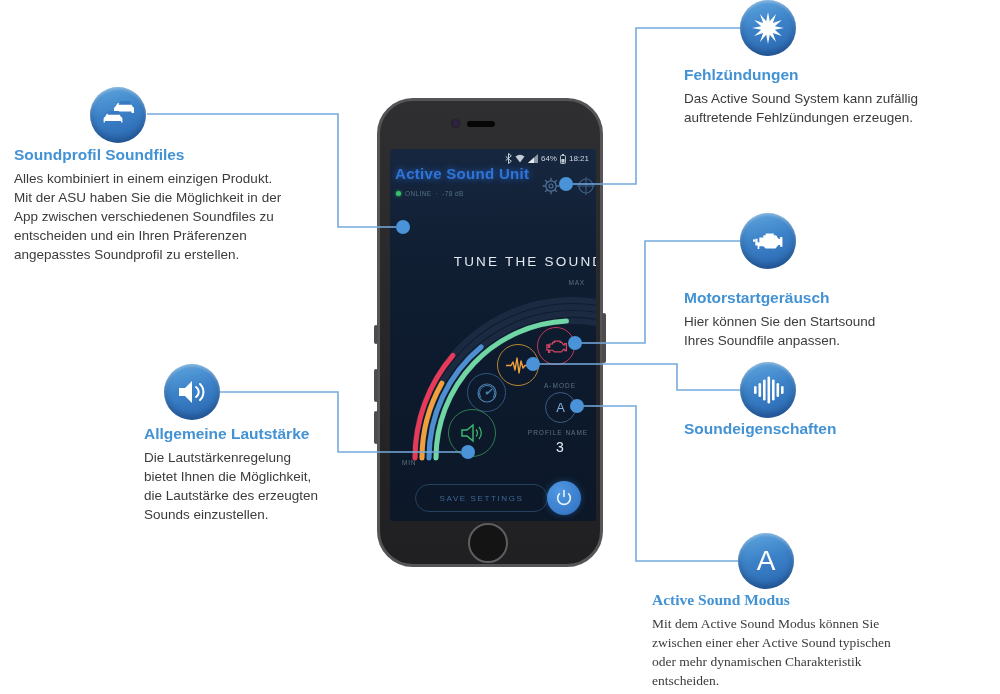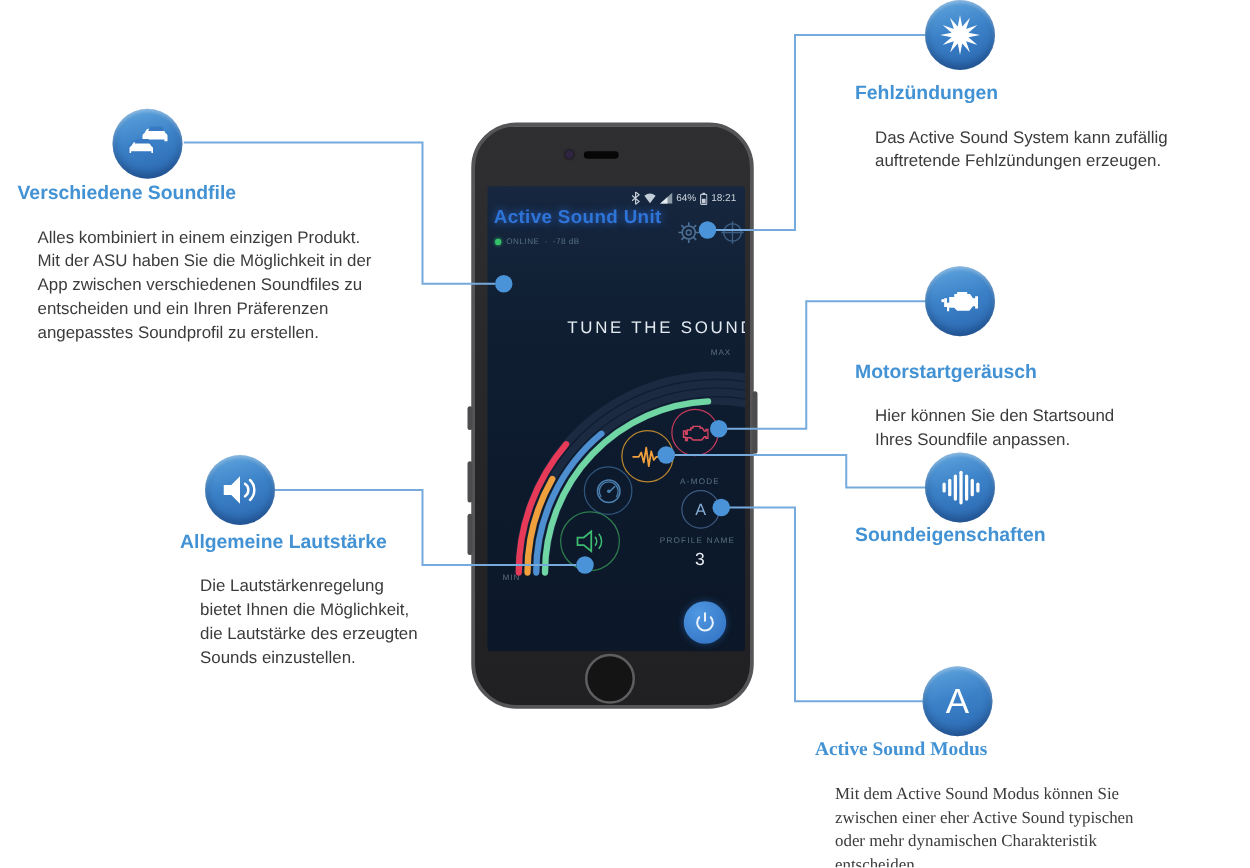--- a/index.html
+++ b/index.html
@@ -9,21 +9,21 @@
   .connectors{position:absolute;left:0;top:0;width:1000px;height:694px;z-index:5;pointer-events:none;}
   .connectors path{fill:none;stroke:#76aadd;stroke-width:1.6px;}
   .connectors circle{fill:#4a93d8;}
   
   .badge{position:absolute;width:56px;height:56px;border-radius:50%;z-index:6;
          background:linear-gradient(165deg,#61a8e0 0%,#3c82c8 45%,#2a67b0 100%);
          box-shadow:inset 0 -4px 7px rgba(10,30,70,.35), inset 0 2px 3px rgba(255,255,255,.35);
          display:flex;align-items:center;justify-content:center;}
   .callout-text{position:absolute;z-index:6;}
   .callout-title{margin:0 0 5px 0;font-size:15.5px;font-weight:bold;color:#4292d4;}
-  .callout-body{margin:16px;font-size:13.5px;line-height:19px;color:#3b3b3d;white-space:pre-line;}
+  .callout-body{margin:0;font-size:13.5px;line-height:19px;color:#3b3b3d;white-space:pre-line;}
   
   .phone{position:absolute;left:377px;top:98px;width:226px;height:469px;z-index:1;
          background:linear-gradient(180deg,#2f2f31,#202022);border:3px solid #555557;
          border-radius:36px;box-sizing:border-box;}
   .sidebtn{position:absolute;width:4px;background:#4c4c4e;border-radius:2px;}
   .cam{position:absolute;left:72px;top:19px;width:7px;height:7px;border-radius:50%;
        background:#2e2442;box-shadow:0 0 2px #000;}
   .earpiece{position:absolute;left:87px;top:20px;width:28px;height:6px;border-radius:3px;background:#060607;}
   .home{position:absolute;left:88px;top:422px;width:40px;height:40px;border-radius:50%;
         background:#141415;border:2.5px solid #5e5e60;box-sizing:border-box;}
@@ -186,20 +186,21 @@
       </div>
 
       <div class="amode-lbl">A-MODE</div>
       <div class="cbtn" style="left:155px;top:243px;width:31px;height:31px;border:1.2px solid #3e5b82;">
         <span style="font-size:13px;color:#86add6;">A</span>
       </div>
 
       <div class="profile-lbl">PROFILE NAME</div>
       <div class="profile-val">3</div>
 
+      <div class="save-btn">SAVE SETTINGS</div>
       <div class="power-btn">
         <svg width="18" height="18" viewBox="-9 -9 18 18">
           <path d="M-4.6 -4.2 A6.3 6.3 0 1 0 4.6 -4.2" fill="none" stroke="#eaf2fb" stroke-width="1.6" stroke-linecap="round"></path>
           <path d="M0 -7.5 V-1.5" stroke="#eaf2fb" stroke-width="1.6" stroke-linecap="round"></path>
         </svg>
       </div>
     </div>
 
     <div class="home"></div>
   </div>
@@ -210,21 +211,21 @@
           <path d="M12 3.5 Q12 2 13.5 1.5 L15 -1 Q15.6 -2 17 -2 H27 Q28.4 -2 29 -1 L30.5 1.5 Q32 2 32 3.5 V8 H29.5 V6.5 H14.5 V8 H12 Z" transform="translate(2,6)"></path>
       <path d="M12 3.5 Q12 2 13.5 1.5 L15 -1 Q15.6 -2 17 -2 H27 Q28.4 -2 29 -1 L30.5 1.5 Q32 2 32 3.5 V8 H29.5 V6.5 H14.5 V8 H12 Z" transform="translate(-9,16)" stroke="#3779c2" stroke-width="1.2"></path>
         </g>
       <g fill="#3779c2">
           <path d="M17.6 9.2 L18.8 6.2 Q19.1 5.5 19.9 5.5 H28.1 Q28.9 5.5 29.2 6.2 L30.4 9.2 Z" transform="translate(1,-3.4)"></path>
       <path d="M17.6 9.2 L18.8 6.2 Q19.1 5.5 19.9 5.5 H28.1 Q28.9 5.5 29.2 6.2 L30.4 9.2 Z" transform="translate(-10,6.6)"></path>
         </g>
     </svg>
   </div>
   <div class="callout-text" style="left:14px;top:146px;width:345px;">
-    <h3 class="callout-title">Verschiedene Soundfile</h3>
+    <h3 class="callout-title">Soundprofil Soundfiles</h3>
     <p class="callout-body">Alles kombiniert in einem einzigen Produkt.
 Mit der ASU haben Sie die Möglichkeit in der
 App zwischen verschiedenen Soundfiles zu
 entscheiden und ein Ihren Präferenzen
 angepasstes Soundprofil zu erstellen.</p>
   </div>
 
   <div class="badge" style="left:740px;top:0px;">
     <svg width="36" height="36" viewBox="-18 -18 36 36">
       <polygon fill="#fff" points="16,0 6.8,1.8 13.9,8 4.9,4.9 8,13.9 1.8,6.8 0,16 -1.8,6.8 -8,13.9 -4.9,4.9 -13.9,8 -6.8,1.8 -16,0 -6.8,-1.8 -13.9,-8 -4.9,-4.9 -8,-13.9 -1.8,-6.8 0,-16 1.8,-6.8 8,-13.9 4.9,-4.9 13.9,-8 6.8,-1.8"></polygon>

